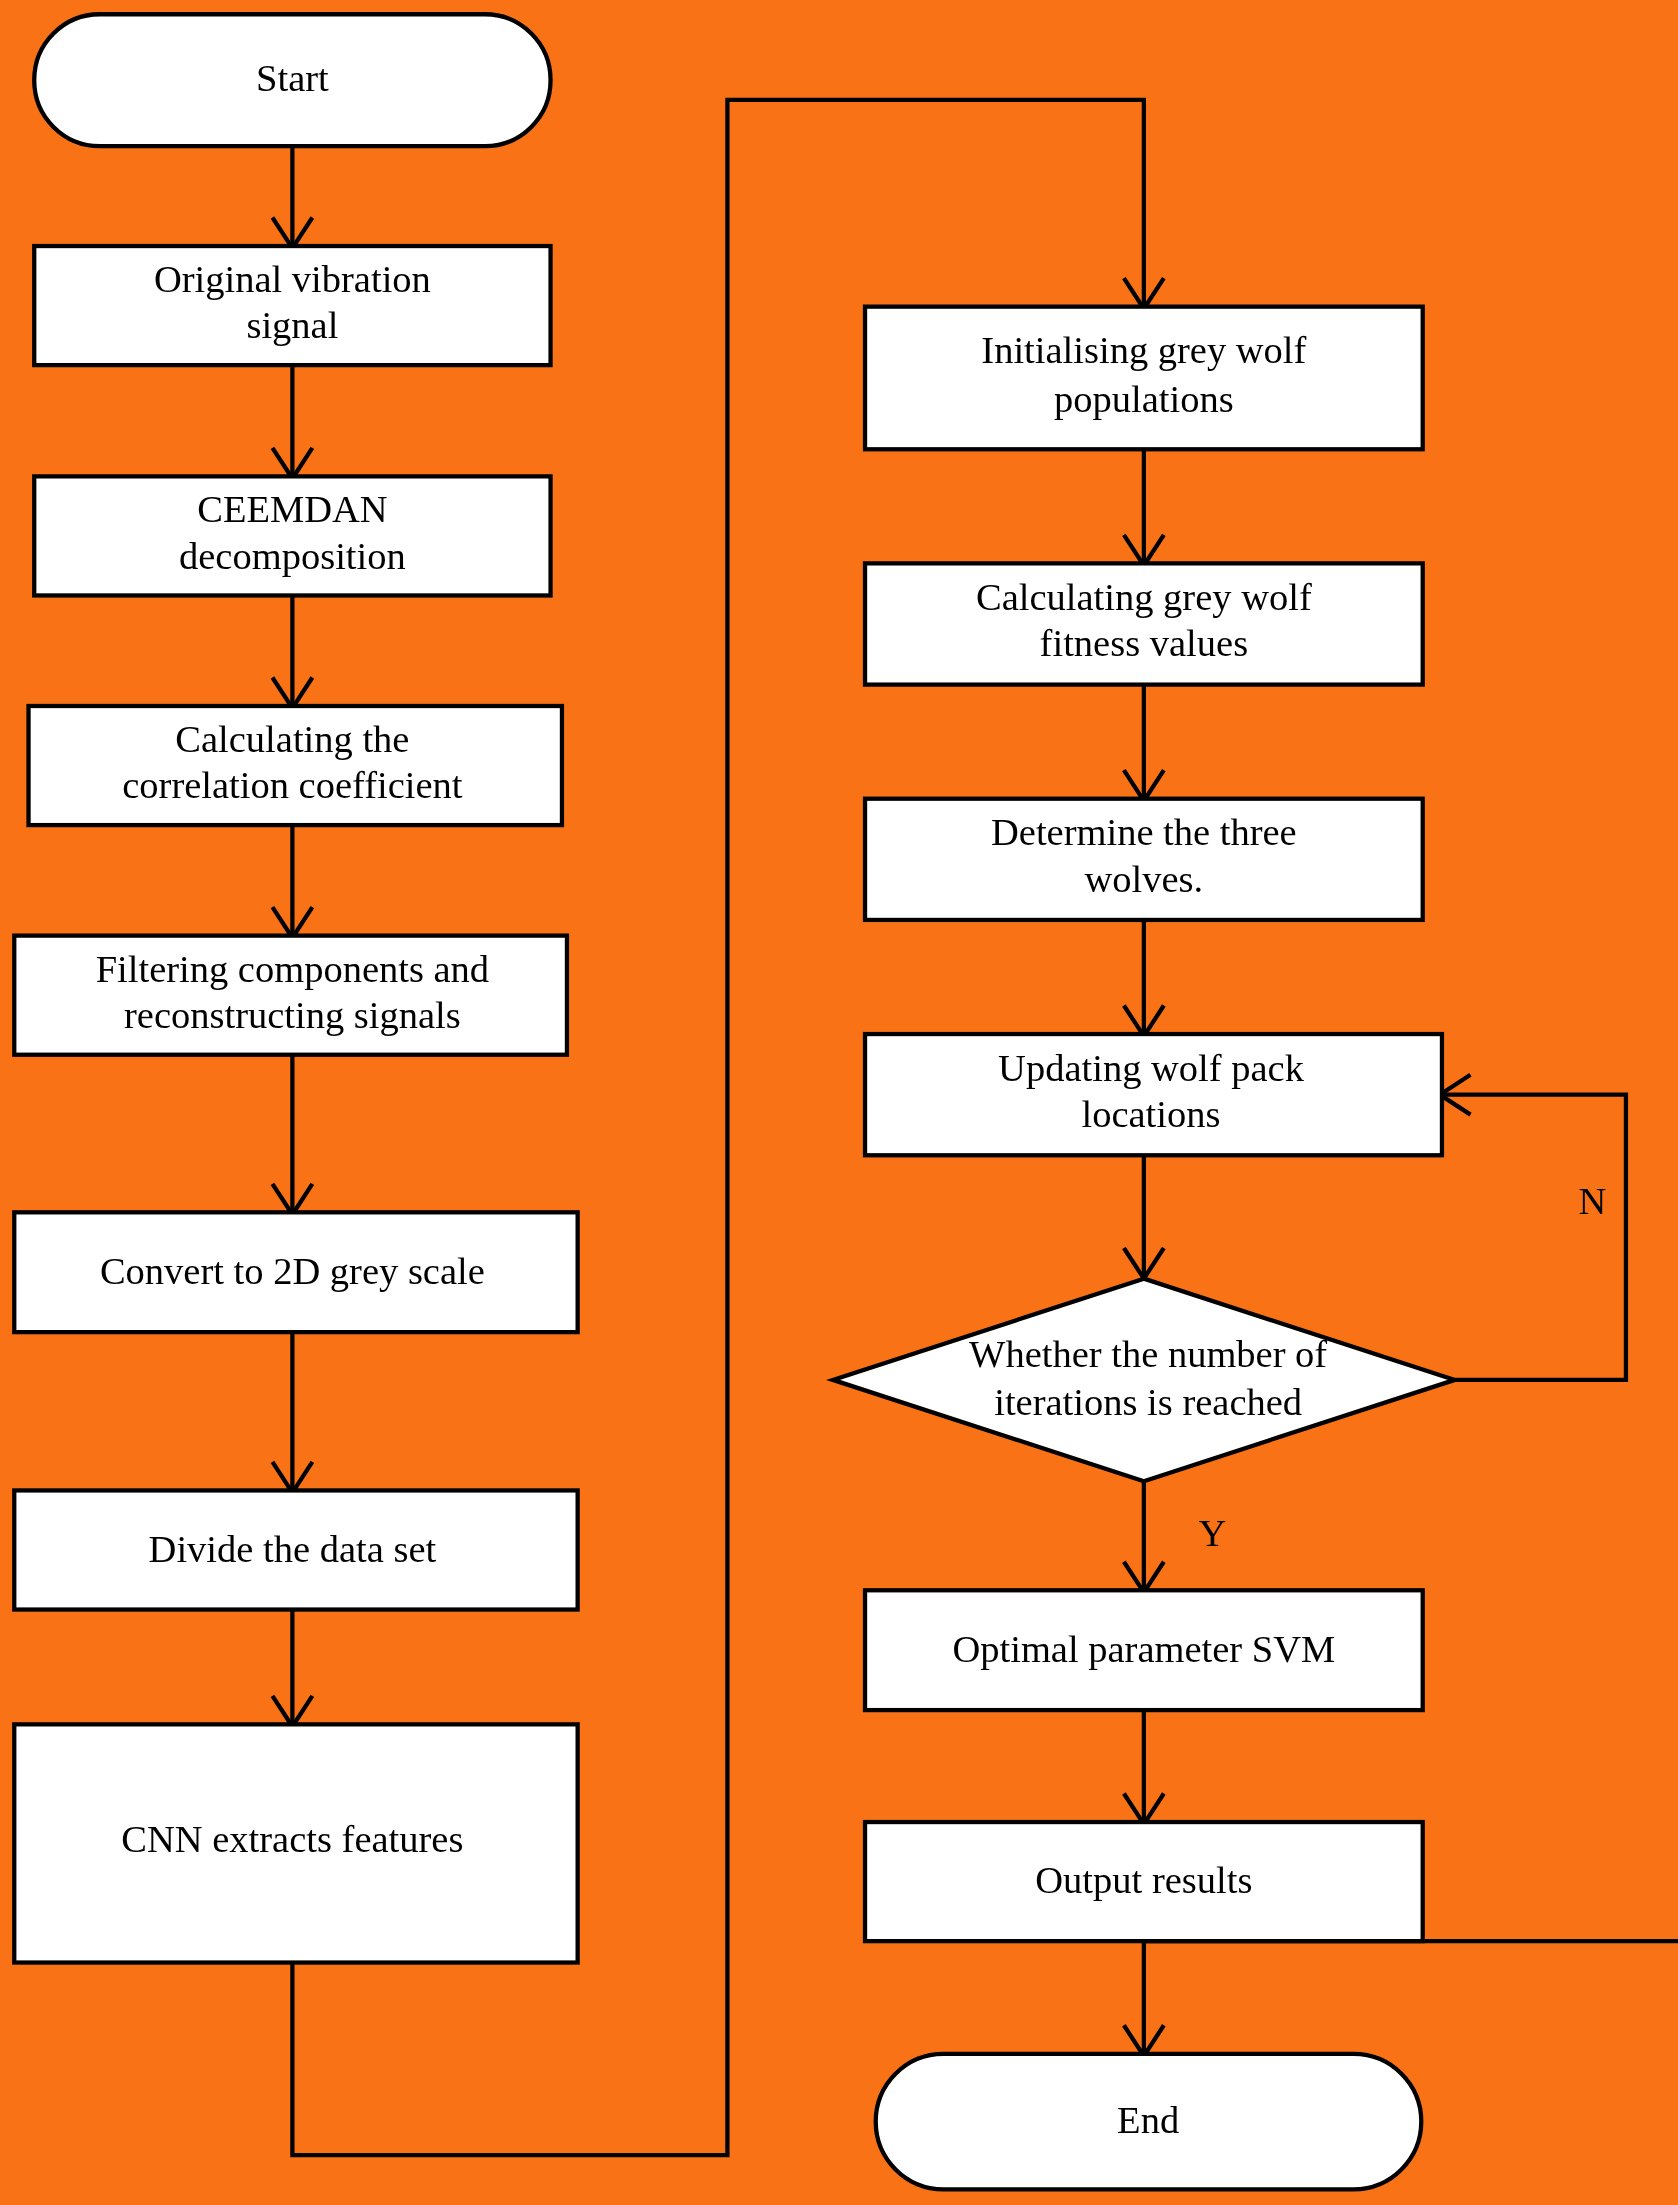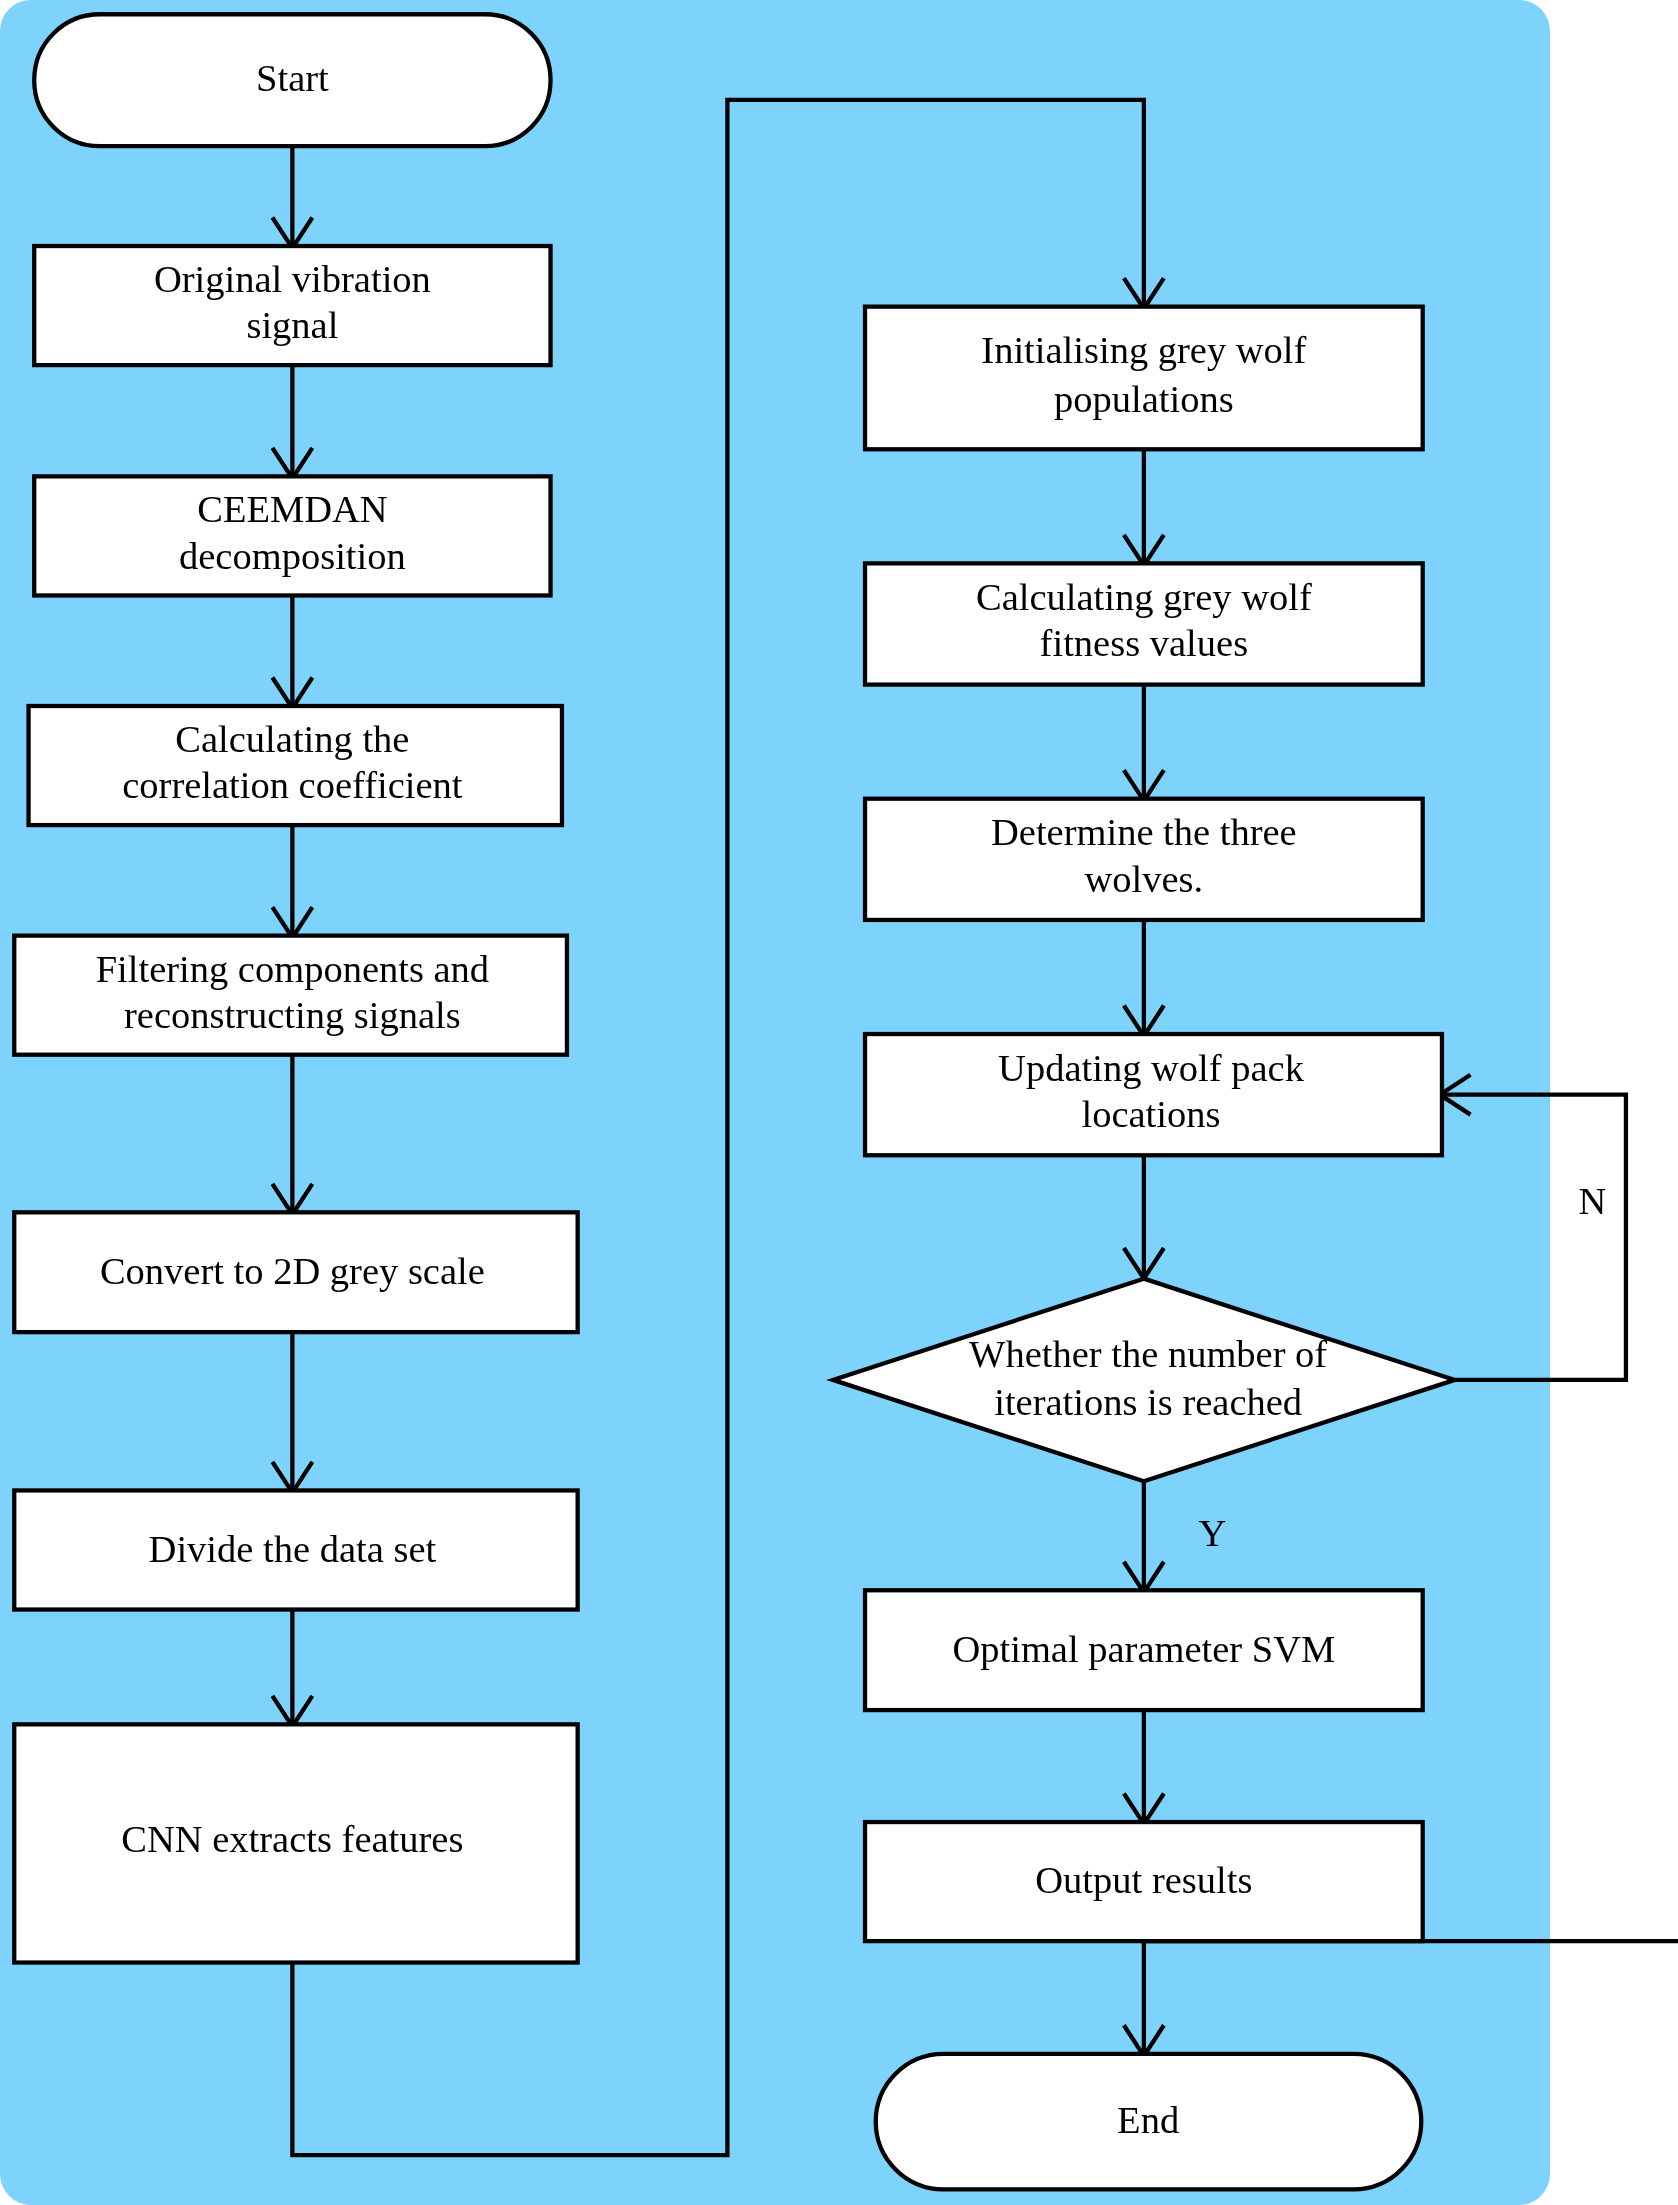--- a/index.html
+++ b/index.html
@@ -2,25 +2,24 @@
 <html style="font-size:11.4px"><head>
 <meta charset="utf-8">
 <style>
   html, body {
     margin: 0;
     padding: 0;
     background: #ffffff;
   }
   #flowchart-root {
     position: relative;
-    width: 1550px;
+    width: 1678px;
     height: 2205px;
-    background: #7dd3fc;
+    background: #f97316;
     font-family: "Liberation Serif", "DejaVu Serif", serif;
-    border-radius: 31px;
   }
   svg#flow-svg {
     display: block;
     width: 1678px;
     height: 2205px;
   }
   .node-shape {
     fill: #ffffff;
     stroke: #000000;
     stroke-width: 6;

